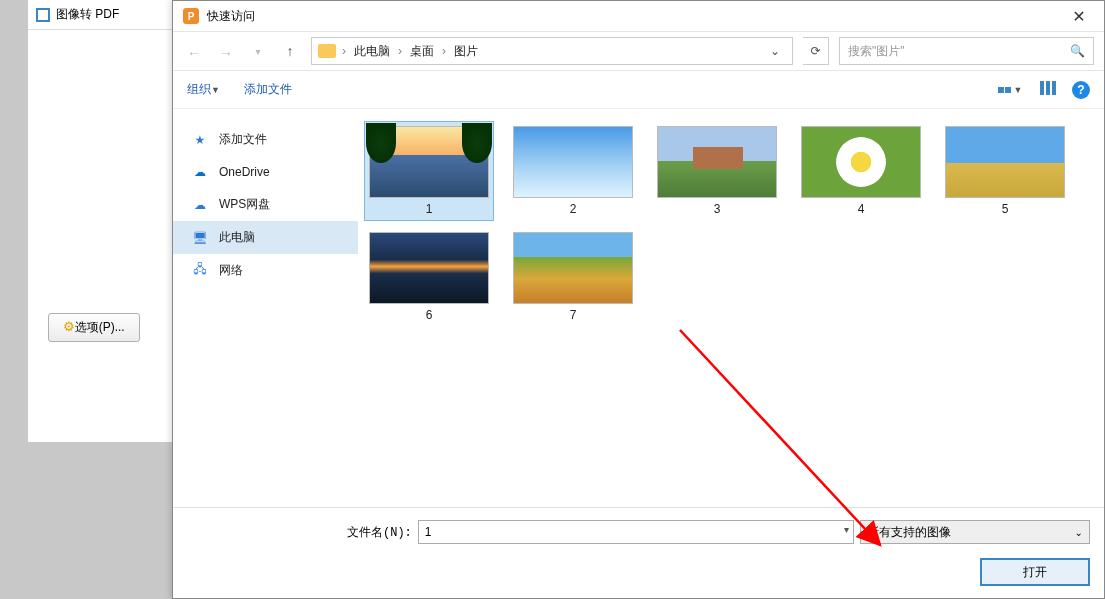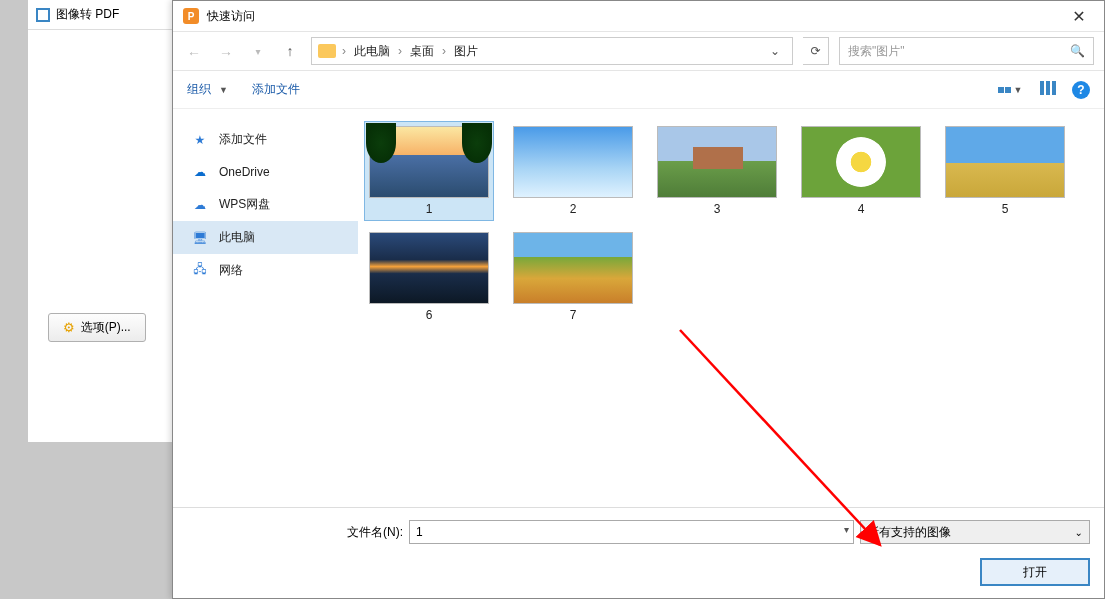--- a/index.html
+++ b/index.html
@@ -7,21 +7,21 @@
 
   
   .parent-window { position: absolute; left: 0; top: 0; width: 170px; height: 442px; background: #fff; border-right: 1px solid #aaa; margin-left: 28px; }
   .parent-title { height: 30px; display: flex; align-items: center; gap: 6px; padding: 0 8px; background: #fff; border-bottom: 1px solid #ddd; }
   .parent-title .icon-sq { width: 14px; height: 14px; border: 2px solid #3a86c4; background: #fff; }
   .parent-toolbar { padding: 10px; display:flex; gap:8px; }
   .add-file-btn { display:flex; align-items:center; gap:5px; border:1px solid #b0b0b0; border-radius:3px; padding:4px 8px; background:linear-gradient(#fdfdfd,#ececec); font-size:13px; }
   .sm-icon { width:20px; height:18px; background:#f7c24a; border-radius:2px; position:relative; }
   .sm-icon::after{content:"+";position:absolute;bottom:-2px;right:-4px;color:#1f8a1f;font-weight:bold;font-size:11px;background:#fff;border-radius:50%;width:10px;height:10px;line-height:9px;text-align:center;}
   .parent-column { background:#f0f0f0; border-top:1px solid #ddd; border-bottom:1px solid #ddd; padding:6px 10px; color:#444; }
-  .options-btn { position:absolute; bottom:100px; left:20px; border:1px solid #b0b0b0; border-radius:3px; padding:5px 14px; background:linear-gradient(#fdfdfd,#ececec); display:flex; align-items:center; gap:6px; }
+  .options-btn { position:absolute; bottom:100px; left:20px; border:1px solid #b0b0b0; border-radius:3px; padding:5px 14px; background:linear-gradient(#fdfdfd,#ececec); display:flex; align-items:flex-start; }
   .gear-icon::before{content:"⚙";color:#e6a100;font-size:13px;}
 
   
   .dialog { position:absolute; left:172px; top:0; width:933px; height:599px; background:#fff; border:1px solid #888; display:flex; flex-direction:column; box-shadow:-2px 0 6px rgba(0,0,0,.15);}
   .dlg-titlebar { height:30px; display:flex; align-items:center; justify-content:space-between; padding:0 10px; }
   .dlg-titlebar-left{display:flex;align-items:center;gap:8px;}
   .p-icon{width:16px;height:16px;background:#f28c28;border-radius:3px;color:#fff;display:flex;align-items:center;justify-content:center;font-size:10px;font-weight:bold;}
   .close-x{font-size:16px;color:#333;width:30px;text-align:center;cursor:pointer;}
   
   .nav-bar{height:40px;border-top:1px solid #e5e5e5;border-bottom:1px solid #e5e5e5;display:flex;align-items:center;padding:0 10px;gap:10px;}
@@ -32,21 +32,21 @@
   .crumb{padding:0 6px;color:#222;}
   .crumb-sep{color:#888;}
   .crumb-chevron{margin-left:auto;color:#555;padding:0 6px;}
   .refresh-icon{width:26px;height:28px;border:1px solid #ccc;border-left:none;display:flex;align-items:center;justify-content:center;color:#555;}
   .search-box{width:255px;height:28px;border:1px solid #ccc;display:flex;align-items:center;padding:0 8px;color:#888;}
   .search-box input{border:none;outline:none;flex:1;font-size:12px;color:#333;}
   .search-box input::placeholder{color:#999;}
   .search-ico{color:#666;}
 
   .toolbar2{height:38px;display:flex;align-items:center;padding:0 14px;gap:24px;border-bottom:1px solid #eee;}
-  .org-btn{color:#1a5aa8;display:flex;align-items:center;gap:8px;}
+  .org-btn{color:#1a5aa8;display:flex;align-items:center;gap:0;}
   .org-btn .tri{font-size:9px;color:#555;}
   .toolbar2-right{margin-left:auto;display:flex;align-items:center;gap:10px;}
   .view-icon{width:28px;height:22px;display:flex;align-items:center;justify-content:center;border:1px solid transparent;}
   .view-thumb{display:flex;gap:1px;}
   .view-thumb span{width:6px;height:6px;background:#3a86c4;}
   .pane-icon span{display:inline-block;width:4px;height:14px;background:#3a86c4;margin:0 1px;}
   .help-icon{width:18px;height:18px;border-radius:50%;background:#1e88e5;color:#fff;display:flex;align-items:center;justify-content:center;font-size:12px;font-weight:bold;}
 
   .body{flex:1;display:flex;overflow:hidden;}
   .sidebar{width:185px;padding:14px 0;}
@@ -68,21 +68,21 @@
   .th3{background:linear-gradient(to bottom,#a9c7e8 0%,#a9c7e8 48%,#6b9e4a 48%,#4f7d38 100%);position:relative;}
   .th3::after{content:"";position:absolute;left:30%;top:28%;width:50px;height:22px;background:#b0704a;}
   .th4{background:#6ca33a;display:flex;align-items:center;justify-content:center;}
   .th4::after{content:"";width:50px;height:50px;border-radius:50%;background:radial-gradient(circle,#f5d742 0%,#f5d742 28%,#fff 30%,#fff 70%,#6ca33a 72%);}
   .th5{background:linear-gradient(to bottom,#5fa9e8 0%,#5fa9e8 52%,#d9b84f 52%,#c9a73a 100%);}
   .th6{background:linear-gradient(to bottom,#2a4a7a 0%,#1a2d4a 38%,#f7a23a 48%,#1a2d4a 58%,#0c1825 100%);}
   .th7{background:linear-gradient(to bottom,#6db4e8 0%,#6db4e8 35%,#7aa83a 35%,#d9a73a 65%,#c97f2a 100%);}
 
   .footer{border-top:1px solid #ddd;padding:12px 14px;display:flex;flex-direction:column;gap:14px;background:#fff;}
   .fn-row{display:flex;align-items:center;gap:6px;}
-  .fn-label{padding-left:160px;}
+  .fn-label{padding-left:160px;font-family:Liberation Mono, monospace;}
   .fn-input{flex:1;height:24px;border:1px solid #aaa;padding:0 6px;position:relative;}
   .fn-input input{width:100%;height:100%;border:none;outline:none;font-size:12px;}
   .fn-input .dd{position:absolute;right:4px;top:3px;color:#555;font-size:10px;}
   .filter{width:230px;height:24px;border:1px solid #aaa;padding:0 6px;display:flex;align-items:center;justify-content:space-between;background:#efefef;}
   .btn-row{display:flex;justify-content:flex-end;gap:14px;}
   .dlg-btn{width:110px;height:28px;border:1px solid #aaa;background:#efefef;display:flex;align-items:center;justify-content:center;font-size:13px;}
   .dlg-btn.focus{border:2px solid #3a86c4;background:#e6f0fa;}
 
   
   .red-arrow{position:absolute;pointer-events:none;}

